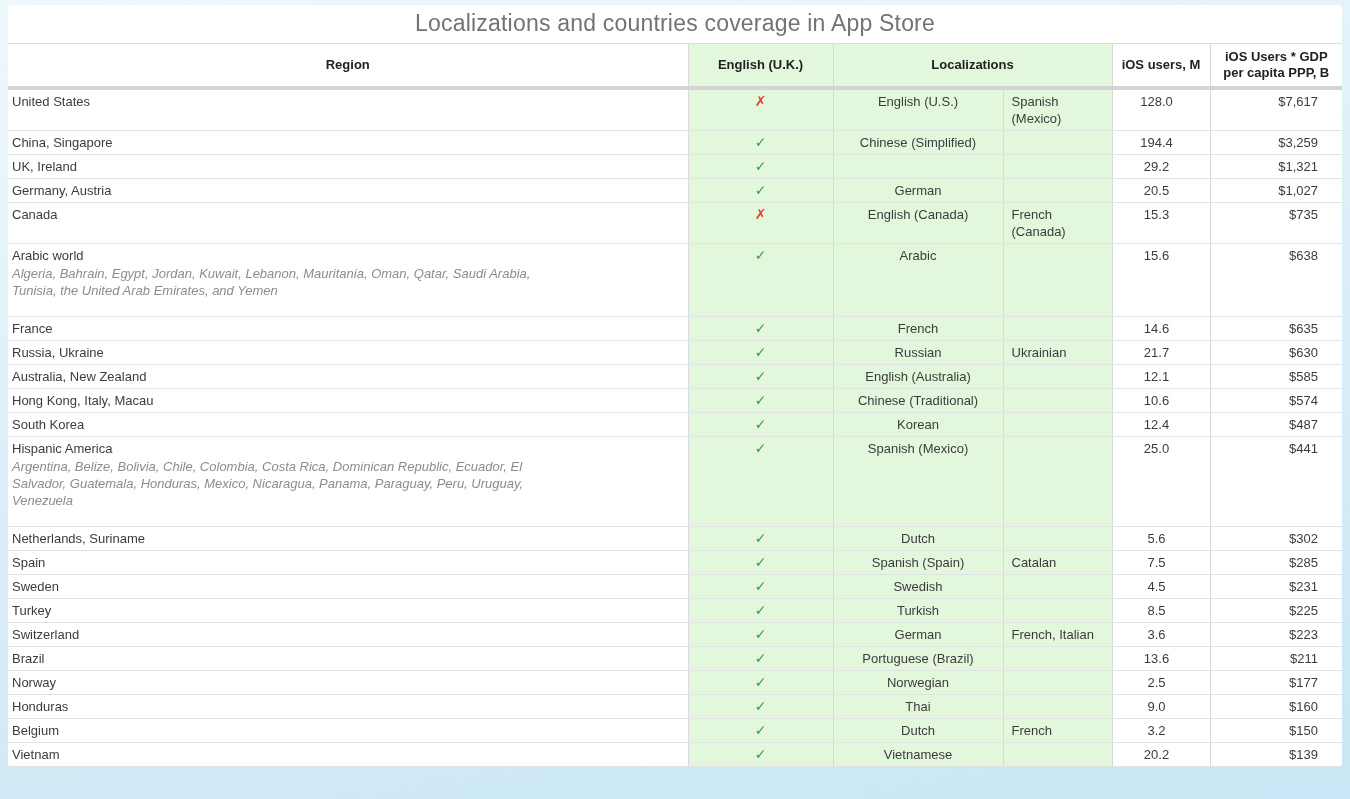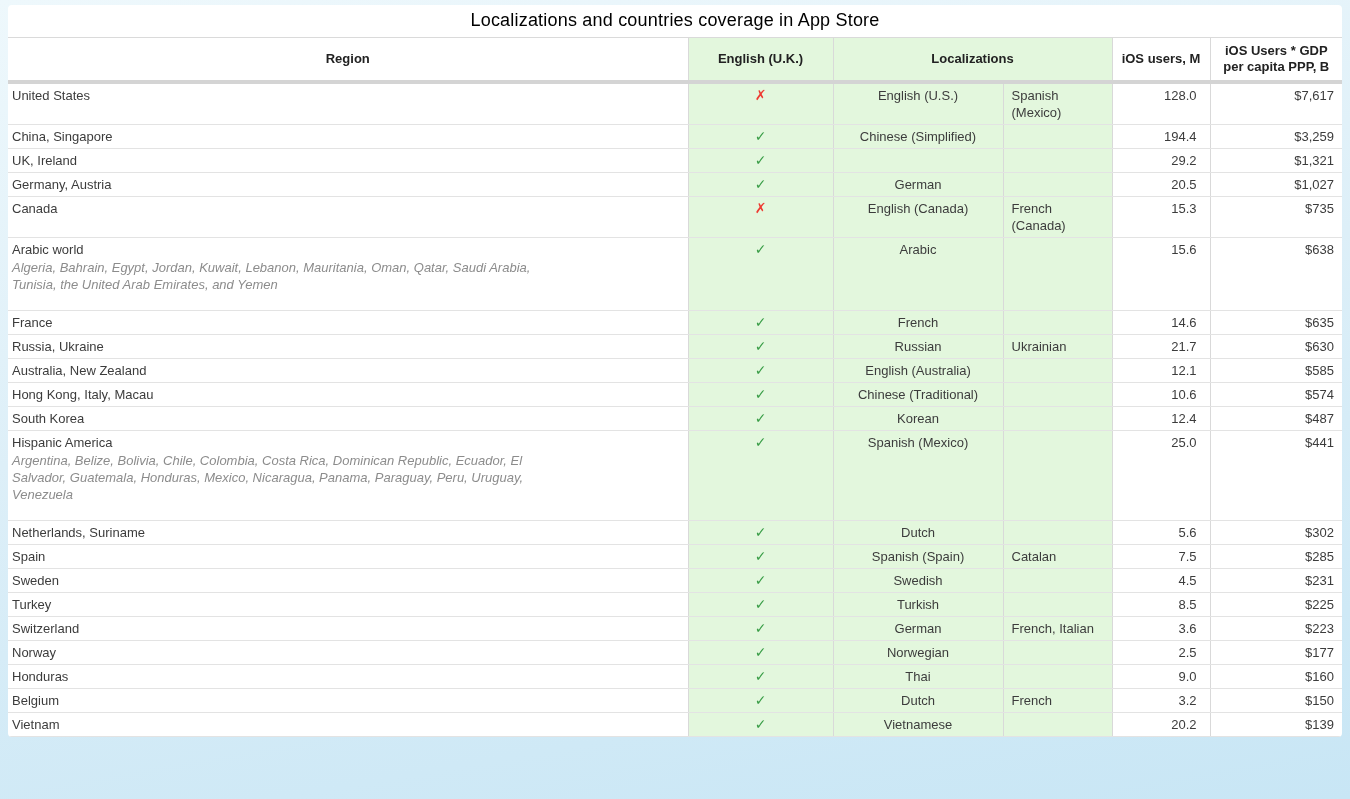--- a/index.html
+++ b/index.html
@@ -7,21 +7,21 @@
   body {
     width:1350px; height:799px; overflow:hidden;
     background: linear-gradient(170deg, #eef8fc 0%, #ddeff8 45%, #c8e6f5 100%);
     font-family:"Liberation Sans","DejaVu Sans",sans-serif;
   }
   .card {
     position:absolute; left:8px; top:5px; width:1334px;
     background:#ffffff; border-radius:4px; overflow:hidden;
   }
   .title {
-    text-align:center; font-size:18px; color:#000000;
+    text-align:center; font-size:23px; color:#737373;
     padding:5px 0 6px 0; letter-spacing:0.2px;
   }
   table { border-collapse:collapse; width:1334px; table-layout:fixed; }
   thead th {
     font-size:13px; font-weight:bold; color:#222; text-align:center;
     vertical-align:middle; padding:5px 4px; line-height:16px;
     border-top:1px solid #dadada; border-bottom:4px solid #d4d4d4;
     background:#ffffff;
   }
   thead th.green, tbody td.green { background:#e3f7dd; }
@@ -35,22 +35,22 @@
   .region-name { color:#3c3c3c; }
   .region-note {
     font-style:italic; color:#8c8c8c; max-width:560px;
     margin:1px 0 14px 0; line-height:17px;
   }
   td.c-mark { text-align:center; }
   .mark-yes { color:#3a9e47; font-size:14px; }
   .mark-no  { color:#ee3a31; font-size:14px; font-weight:bold; }
   td.c-loc1 { text-align:center; }
   td.c-loc2 { text-align:left; padding-left:8px; }
-  td.c-users { text-align:right; padding-right:13px; }
-  td.c-gdp   { text-align:right; padding-right:8px; }
+  td.c-users { text-align:center; padding-right:13px; }
+  td.c-gdp   { text-align:right; padding-right:24px; }
 </style>
 </head>
 <body>
 
 <div class="card">
   <div class="title">Localizations and countries coverage in App Store</div>
   <table>
     <colgroup>
       <col style="width:680px">
       <col style="width:145px">
@@ -236,20 +236,30 @@
             <div class="region-name">Switzerland</div>
           </td>
           <td class="c-mark green bl"><span class="mark-yes">✓</span></td>
           <td class="c-loc1 green bl">German</td>
           <td class="c-loc2 green bl">French, Italian</td>
           <td class="c-users bl">3.6</td>
           <td class="c-gdp bl">$223</td>
         </tr>
         <tr>
           <td class="c-region">
+            <div class="region-name">Brazil</div>
+          </td>
+          <td class="c-mark green bl"><span class="mark-yes">✓</span></td>
+          <td class="c-loc1 green bl">Portuguese (Brazil)</td>
+          <td class="c-loc2 green bl"></td>
+          <td class="c-users bl">13.6</td>
+          <td class="c-gdp bl">$211</td>
+        </tr>
+        <tr>
+          <td class="c-region">
             <div class="region-name">Norway</div>
           </td>
           <td class="c-mark green bl"><span class="mark-yes">✓</span></td>
           <td class="c-loc1 green bl">Norwegian</td>
           <td class="c-loc2 green bl"></td>
           <td class="c-users bl">2.5</td>
           <td class="c-gdp bl">$177</td>
         </tr>
         <tr>
           <td class="c-region">

